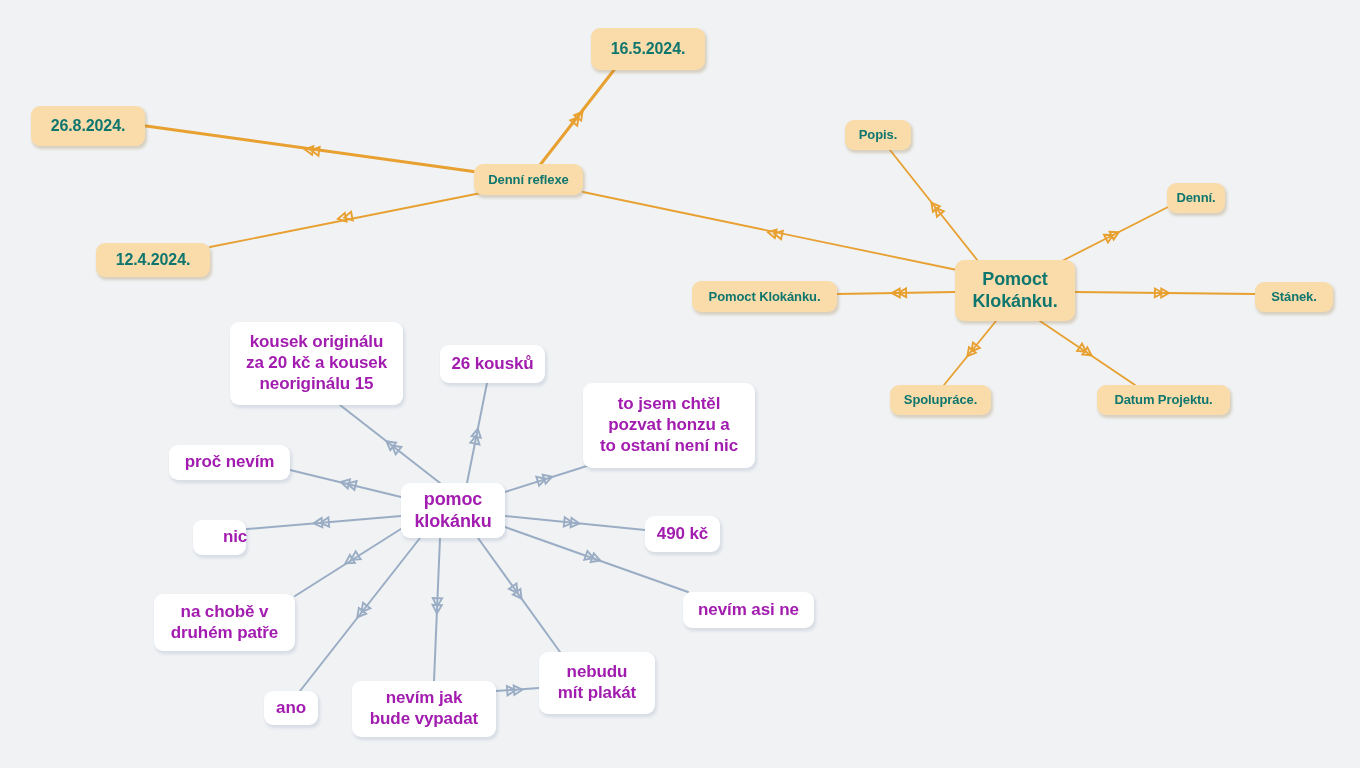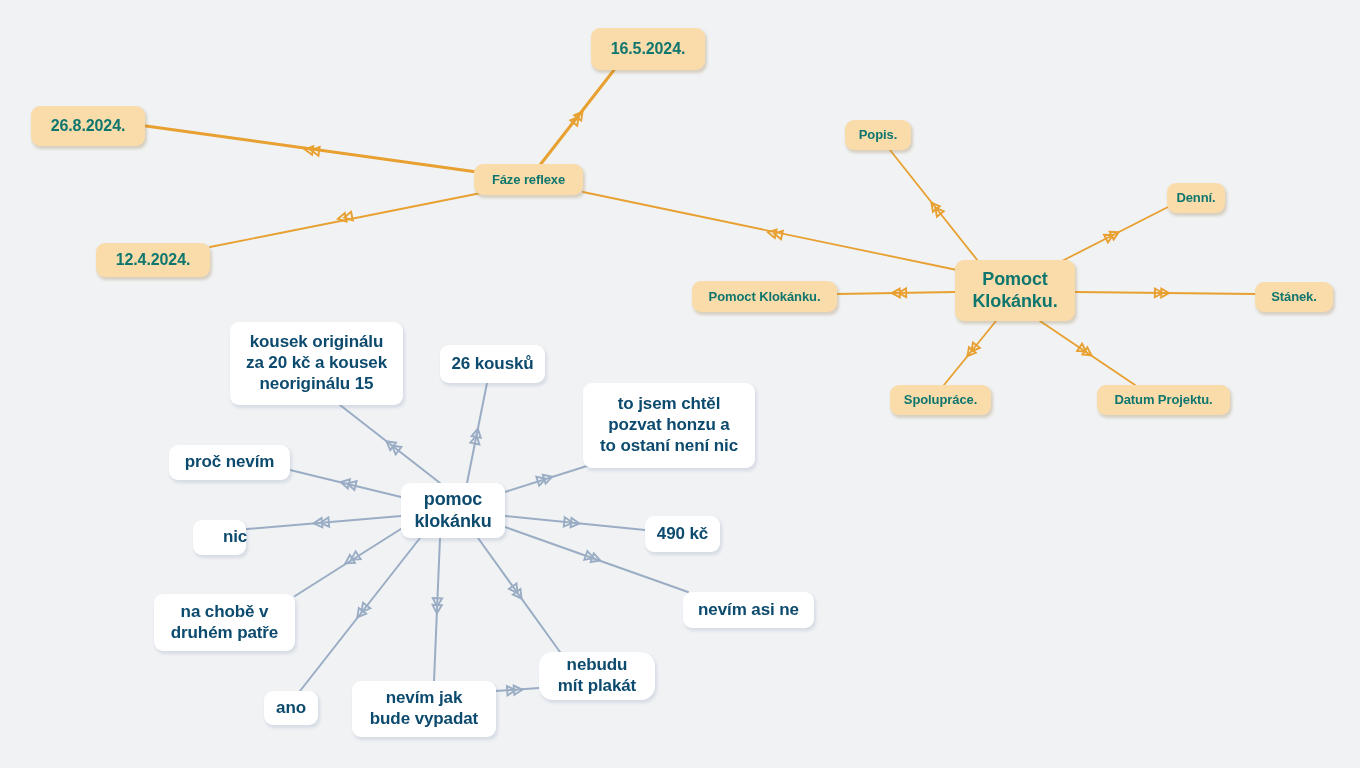--- a/index.html
+++ b/index.html
@@ -38,21 +38,21 @@
     padding: 5px 11px;
     letter-spacing: -0.1px;
   }
   .node.orange {
     background: #fadcab;
     color: #0f766e;
     box-shadow: 1.5px 2.5px 3px rgba(150,120,60,0.28);
   }
   .node.gray {
     background: #ffffff;
-    color: #0c4a6e;
+    color: #a21caf;
     box-shadow: 1.5px 2.5px 3px rgba(120,140,170,0.20);
   }
 </style>
 </head>
 <body>
 
 <div id="canvas">
   <svg id="edges" viewBox="0 0 1360 768">
       <g>
         <line x1="540" y1="165" x2="614" y2="70" stroke="#e8a030" stroke-width="3" stroke-linecap="round"></line>
@@ -207,21 +207,21 @@
           <path d="M 4.4 0 L -4 -4.64 L -4 4.64 Z" fill="none" stroke="#9aadc4" stroke-width="1.9" stroke-linejoin="miter"></path>
           <path d="M -2.3999999999999995 0 L -10.8 -4.64 L -10.8 4.64 Z" fill="none" stroke="#9aadc4" stroke-width="1.9" stroke-linejoin="miter"></path>
         </g>
       </g>
     </svg>
   <div id="node-layer">
       <div class="node orange" style="left: 591px; top: 28px; width: 114px; height: 42px; font-size: 16px;">16.5.2024.</div>
       <div class="node orange" style="left: 31px; top: 106px; width: 114px; height: 40px; font-size: 16px;">26.8.2024.</div>
       <div class="node orange" style="left: 845px; top: 120px; width: 66px; height: 30px; font-size: 13px;">Popis.</div>
       <div class="node orange" style="left: 1167px; top: 183px; width: 58px; height: 30px; font-size: 13px;">Denní.</div>
-      <div class="node orange" style="left: 474px; top: 164px; width: 109px; height: 31px; font-size: 13px;">Fáze reflexe</div>
+      <div class="node orange" style="left: 474px; top: 164px; width: 109px; height: 31px; font-size: 13px;">Denní reflexe</div>
       <div class="node orange" style="left: 96px; top: 243px; width: 114px; height: 34px; font-size: 16px;">12.4.2024.</div>
       <div class="node orange" style="left: 692px; top: 281px; width: 145px; height: 31px; font-size: 13px;">Pomoct Klokánku.</div>
       <div class="node orange" style="left: 955px; top: 260px; width: 120px; height: 61px; font-size: 18px;">Pomoct
 Klokánku.</div>
       <div class="node orange" style="left: 1255px; top: 282px; width: 78px; height: 30px; font-size: 13px;">Stánek.</div>
       <div class="node orange" style="left: 890px; top: 385px; width: 101px; height: 30px; font-size: 13px;">Spolupráce.</div>
       <div class="node orange" style="left: 1097px; top: 385px; width: 133px; height: 30px; font-size: 13px;">Datum Projektu.</div>
       <div class="node gray" style="left: 230px; top: 322px; width: 173px; height: 83px; font-size: 17px;">kousek originálu
 za 20 kč a kousek
 neoriginálu 15</div>
@@ -231,18 +231,18 @@
 to ostaní není nic</div>
       <div class="node gray" style="left: 169px; top: 445px; width: 121px; height: 35px; font-size: 17px;">proč nevím</div>
       <div class="node gray" style="left: 401px; top: 483px; width: 104px; height: 55px; font-size: 18px;">pomoc
 klokánku</div>
       <div class="node gray" style="left: 193px; top: 520px; width: 43px; height: 35px; font-size: 17px; padding-left: 42px;">nic</div>
       <div class="node gray" style="left: 645px; top: 516px; width: 75px; height: 36px; font-size: 17px;">490 kč</div>
       <div class="node gray" style="left: 154px; top: 594px; width: 141px; height: 57px; font-size: 17px;">na chobě v
 druhém patře</div>
       <div class="node gray" style="left: 683px; top: 592px; width: 131px; height: 36px; font-size: 17px;">nevím asi ne</div>
       <div class="node gray" style="left: 264px; top: 691px; width: 54px; height: 34px; font-size: 17px;">ano</div>
-      <div class="node gray" style="left: 539px; top: 652px; width: 116px; height: 48px; font-size: 17px; border-radius: 14px;">nebudu
+      <div class="node gray" style="left: 539px; top: 652px; width: 116px; height: 62px; font-size: 17px;">nebudu
 mít plakát</div>
       <div class="node gray" style="left: 352px; top: 681px; width: 144px; height: 56px; font-size: 17px;">nevím jak
 bude vypadat</div>
     </div>
 </div>
 
 </body></html>

